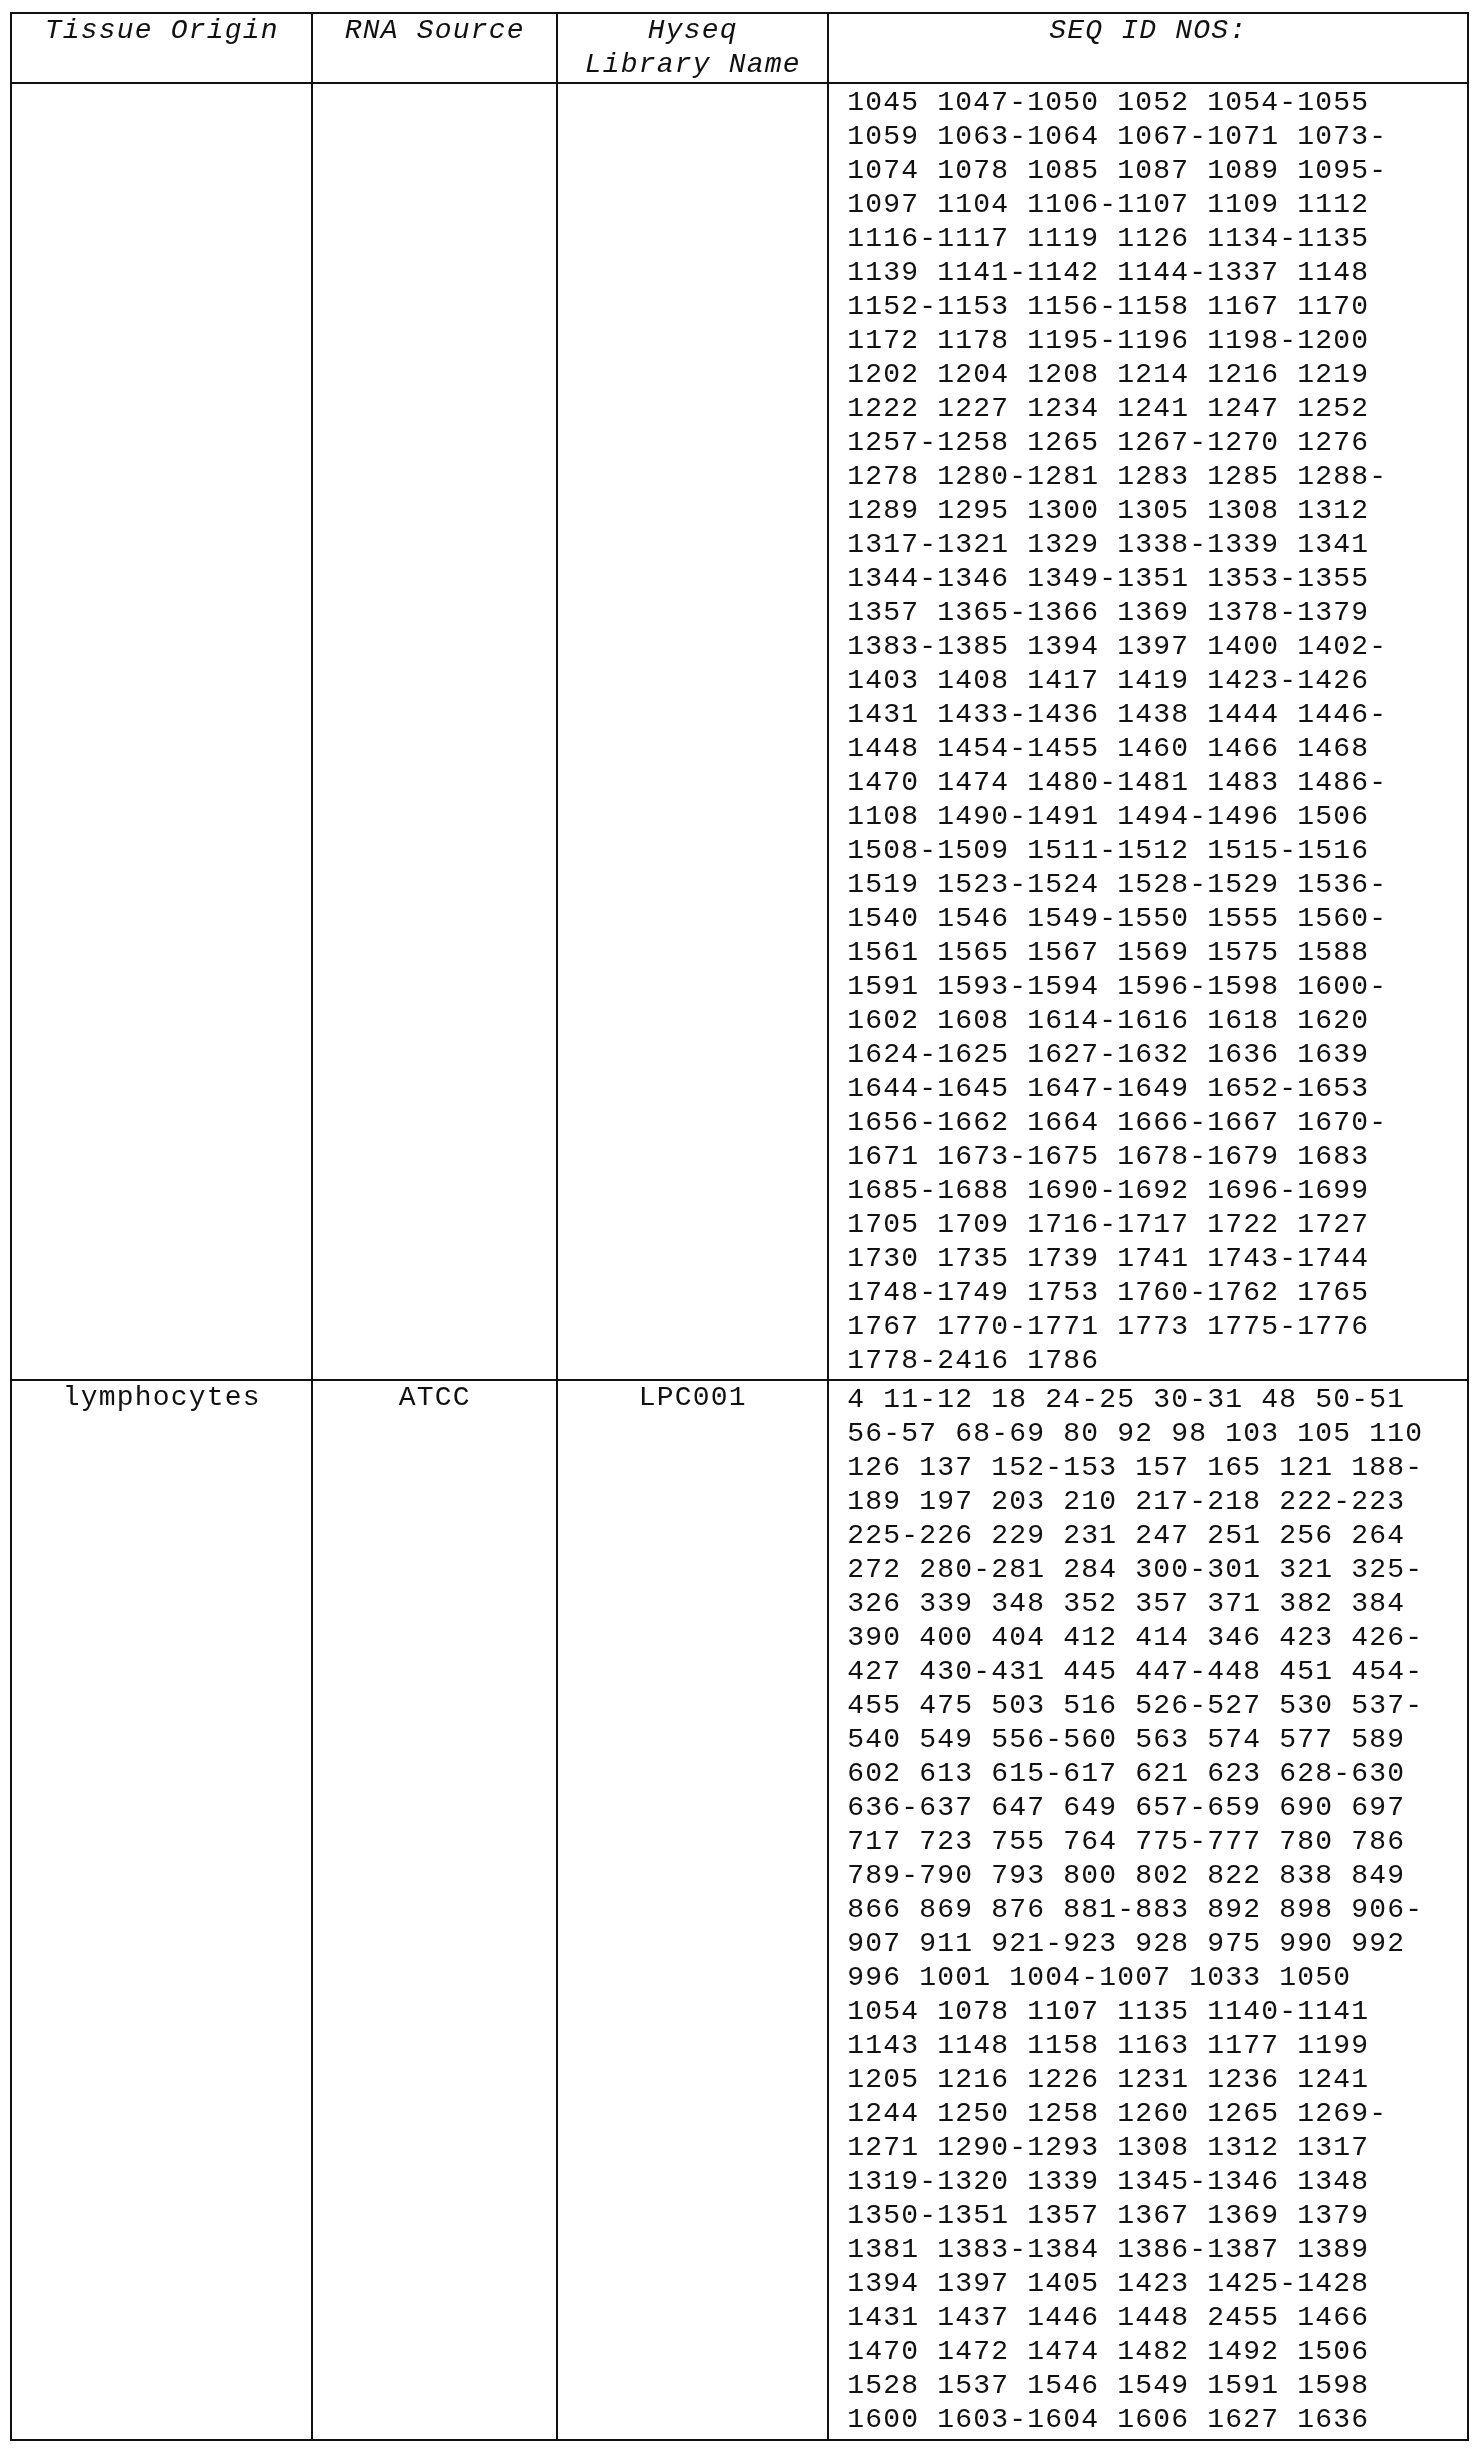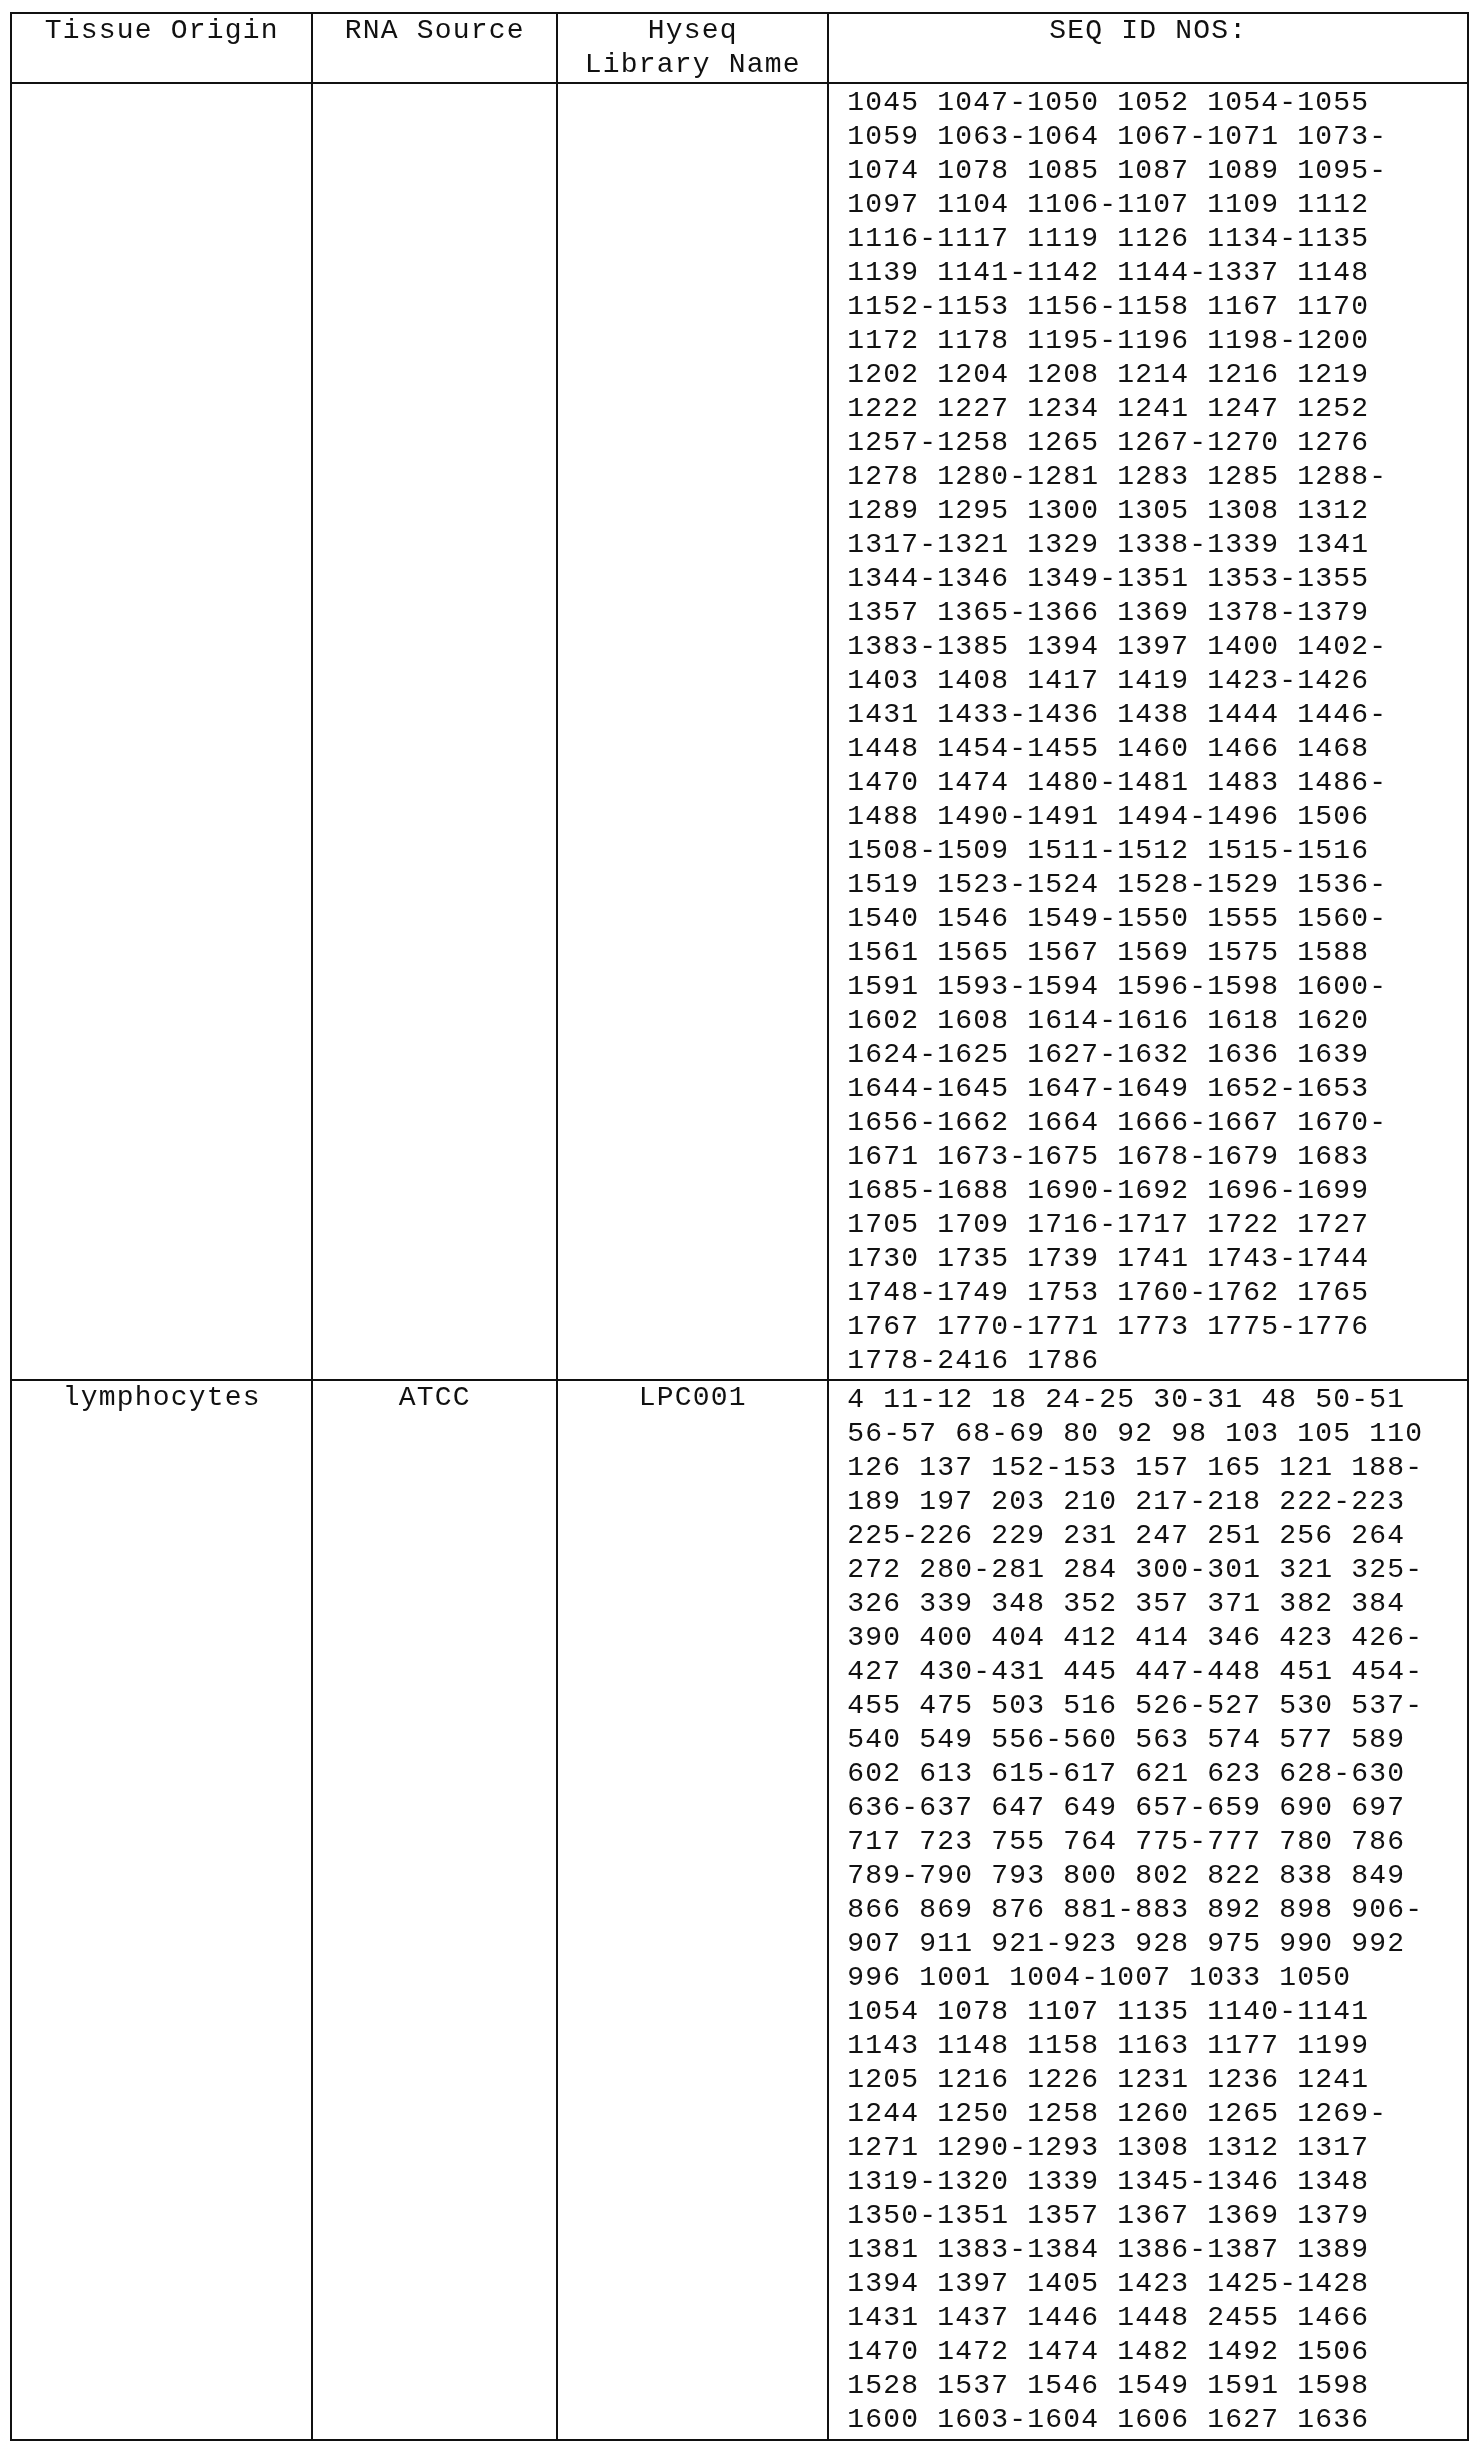--- a/index.html
+++ b/index.html
@@ -51,20 +51,21 @@
     margin-left: 26px;
   }
   .seq-line {
     display: block;
     white-space: pre;
     height: 34px;
   }
   .hdr-line {
     display: block;
     white-space: pre;
+    font-style: italic;
   }
 </style>
 </head>
 <body>
 
 <table class="seq-table">
   <colgroup>
     <col class="col-tissue">
     <col class="col-rna">
     <col class="col-lib">
@@ -107,21 +108,21 @@
           <span class="seq-line">1278 1280-1281 1283 1285 1288-</span>
           <span class="seq-line">1289 1295 1300 1305 1308 1312</span>
           <span class="seq-line">1317-1321 1329 1338-1339 1341</span>
           <span class="seq-line">1344-1346 1349-1351 1353-1355</span>
           <span class="seq-line">1357 1365-1366 1369 1378-1379</span>
           <span class="seq-line">1383-1385 1394 1397 1400 1402-</span>
           <span class="seq-line">1403 1408 1417 1419 1423-1426</span>
           <span class="seq-line">1431 1433-1436 1438 1444 1446-</span>
           <span class="seq-line">1448 1454-1455 1460 1466 1468</span>
           <span class="seq-line">1470 1474 1480-1481 1483 1486-</span>
-          <span class="seq-line">1488 1490-1491 1494-1496 1506</span>
+          <span class="seq-line">1108 1490-1491 1494-1496 1506</span>
           <span class="seq-line">1508-1509 1511-1512 1515-1516</span>
           <span class="seq-line">1519 1523-1524 1528-1529 1536-</span>
           <span class="seq-line">1540 1546 1549-1550 1555 1560-</span>
           <span class="seq-line">1561 1565 1567 1569 1575 1588</span>
           <span class="seq-line">1591 1593-1594 1596-1598 1600-</span>
           <span class="seq-line">1602 1608 1614-1616 1618 1620</span>
           <span class="seq-line">1624-1625 1627-1632 1636 1639</span>
           <span class="seq-line">1644-1645 1647-1649 1652-1653</span>
           <span class="seq-line">1656-1662 1664 1666-1667 1670-</span>
           <span class="seq-line">1671 1673-1675 1678-1679 1683</span>

